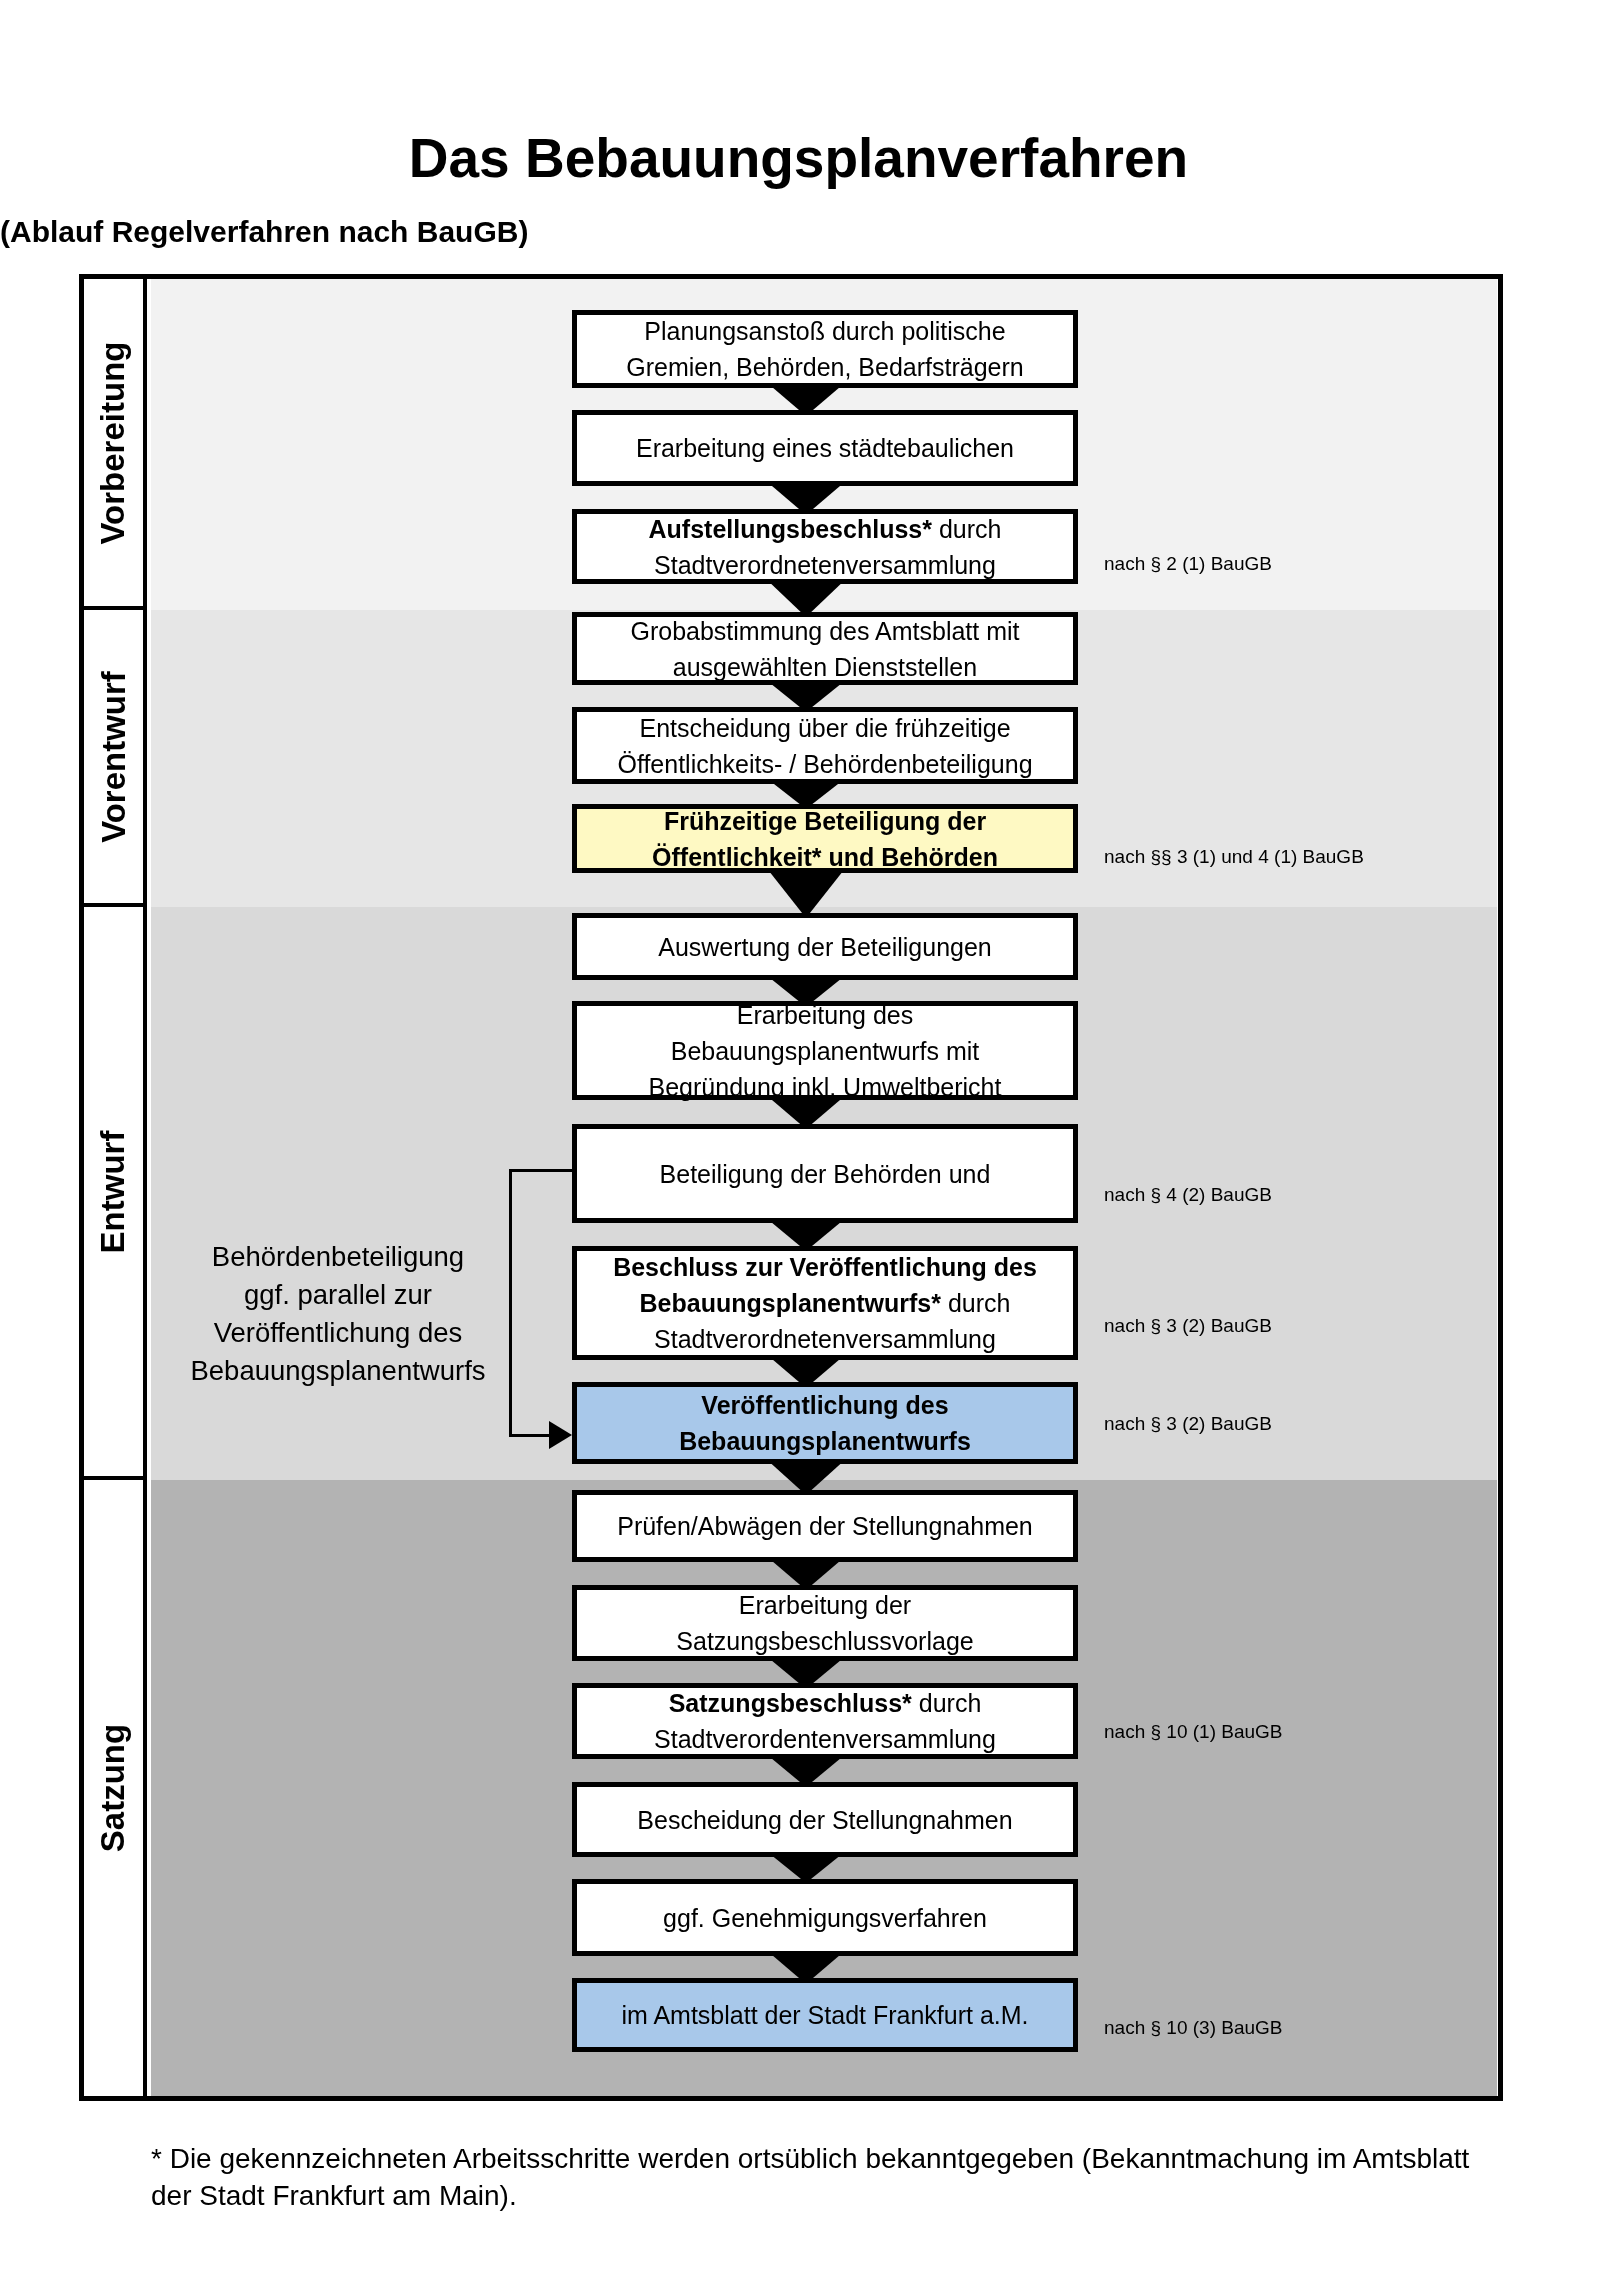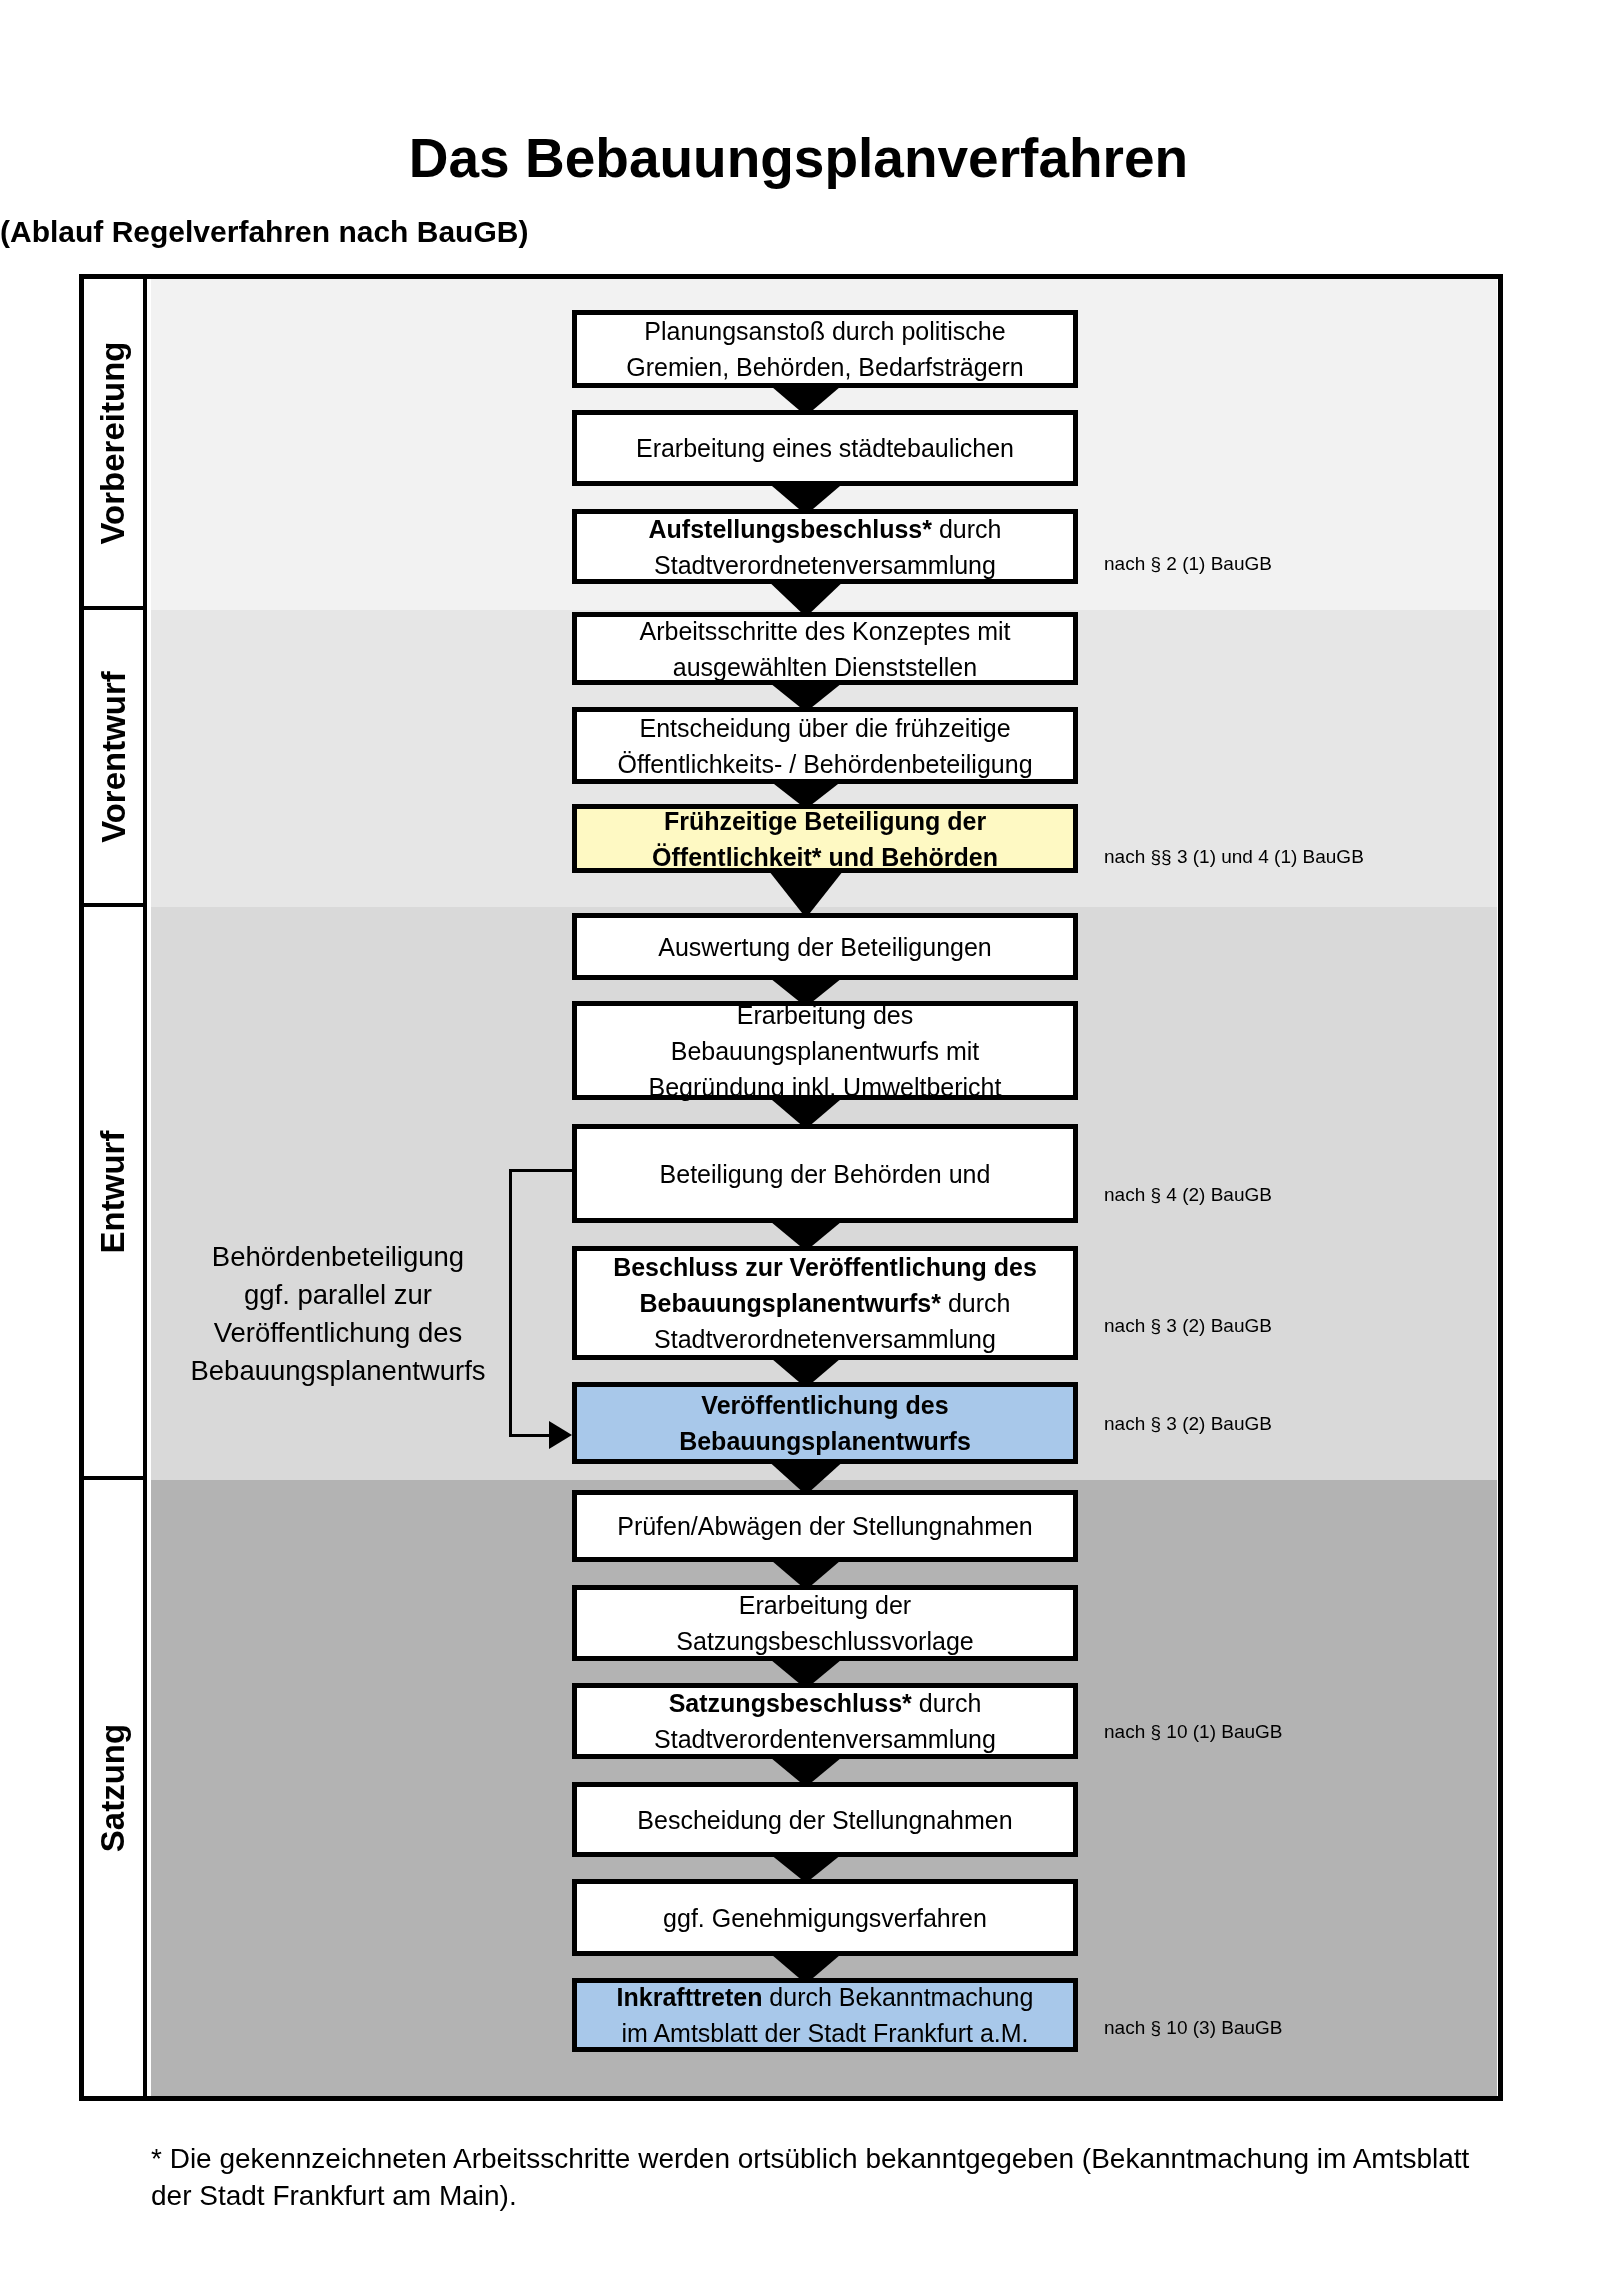--- a/index.html
+++ b/index.html
@@ -83,21 +83,21 @@
         <div class="step" style="top: 410px; height: 76px;">
           <div class="line"><span>Erarbeitung eines städtebaulichen</span></div>
         </div>
         <div class="down-arrow" style="top: 480px; border-top-width: 35px;"></div>
         <div class="step" style="top: 509px; height: 75px;">
           <div class="line"><span class="b">Aufstellungsbeschluss*</span><span> durch</span></div>
           <div class="line"><span>Stadtverordnetenversammlung</span></div>
         </div>
         <div class="down-arrow" style="top: 578px; border-top-width: 39px;"></div>
         <div class="step" style="top: 612px; height: 73px;">
-          <div class="line"><span>Arbeitsschritte des Konzeptes mit</span></div>
+          <div class="line"><span>Grobabstimmung des Amtsblatt mit</span></div>
           <div class="line"><span>ausgewählten Dienststellen</span></div>
         </div>
         <div class="down-arrow" style="top: 679px; border-top-width: 33px;"></div>
         <div class="step" style="top: 707px; height: 77px;">
           <div class="line"><span>Entscheidung über die frühzeitige</span></div>
           <div class="line"><span>Öffentlichkeits- / Behördenbeteiligung</span></div>
         </div>
         <div class="down-arrow" style="top: 777px; border-top-width: 32px;"></div>
         <div class="step" style="top: 804px; height: 69px; background: #fef9c3;">
           <div class="line"><span class="b">Frühzeitige Beteiligung der</span></div>
@@ -145,21 +145,20 @@
         <div class="down-arrow" style="top: 1753px; border-top-width: 34px;"></div>
         <div class="step" style="top: 1782px; height: 75px;">
           <div class="line"><span>Bescheidung der Stellungnahmen</span></div>
         </div>
         <div class="down-arrow" style="top: 1850px; border-top-width: 33px;"></div>
         <div class="step" style="top: 1879px; height: 77px;">
           <div class="line"><span>ggf. Genehmigungsverfahren</span></div>
         </div>
         <div class="down-arrow" style="top: 1949px; border-top-width: 35px;"></div>
         <div class="step" style="top: 1978px; height: 74px; background: rgb(168, 200, 234);">
-          <div class="line"><span class="b">Inkrafttreten</span><span> durch Bekanntmachung</span></div>
           <div class="line"><span>im Amtsblatt der Stadt Frankfurt a.M.</span></div>
         </div>
       </div>
 
     <div class="legal-ref" style="top:547px;">nach § 2 (1) BauGB</div>
     <div class="legal-ref" style="top:840px;">nach §§ 3 (1) und 4 (1) BauGB</div>
     <div class="legal-ref" style="top:1178px;">nach § 4 (2) BauGB</div>
     <div class="legal-ref" style="top:1309px;">nach § 3 (2) BauGB</div>
     <div class="legal-ref" style="top:1407px;">nach § 3 (2) BauGB</div>
     <div class="legal-ref" style="top:1715px;">nach § 10 (1) BauGB</div>

